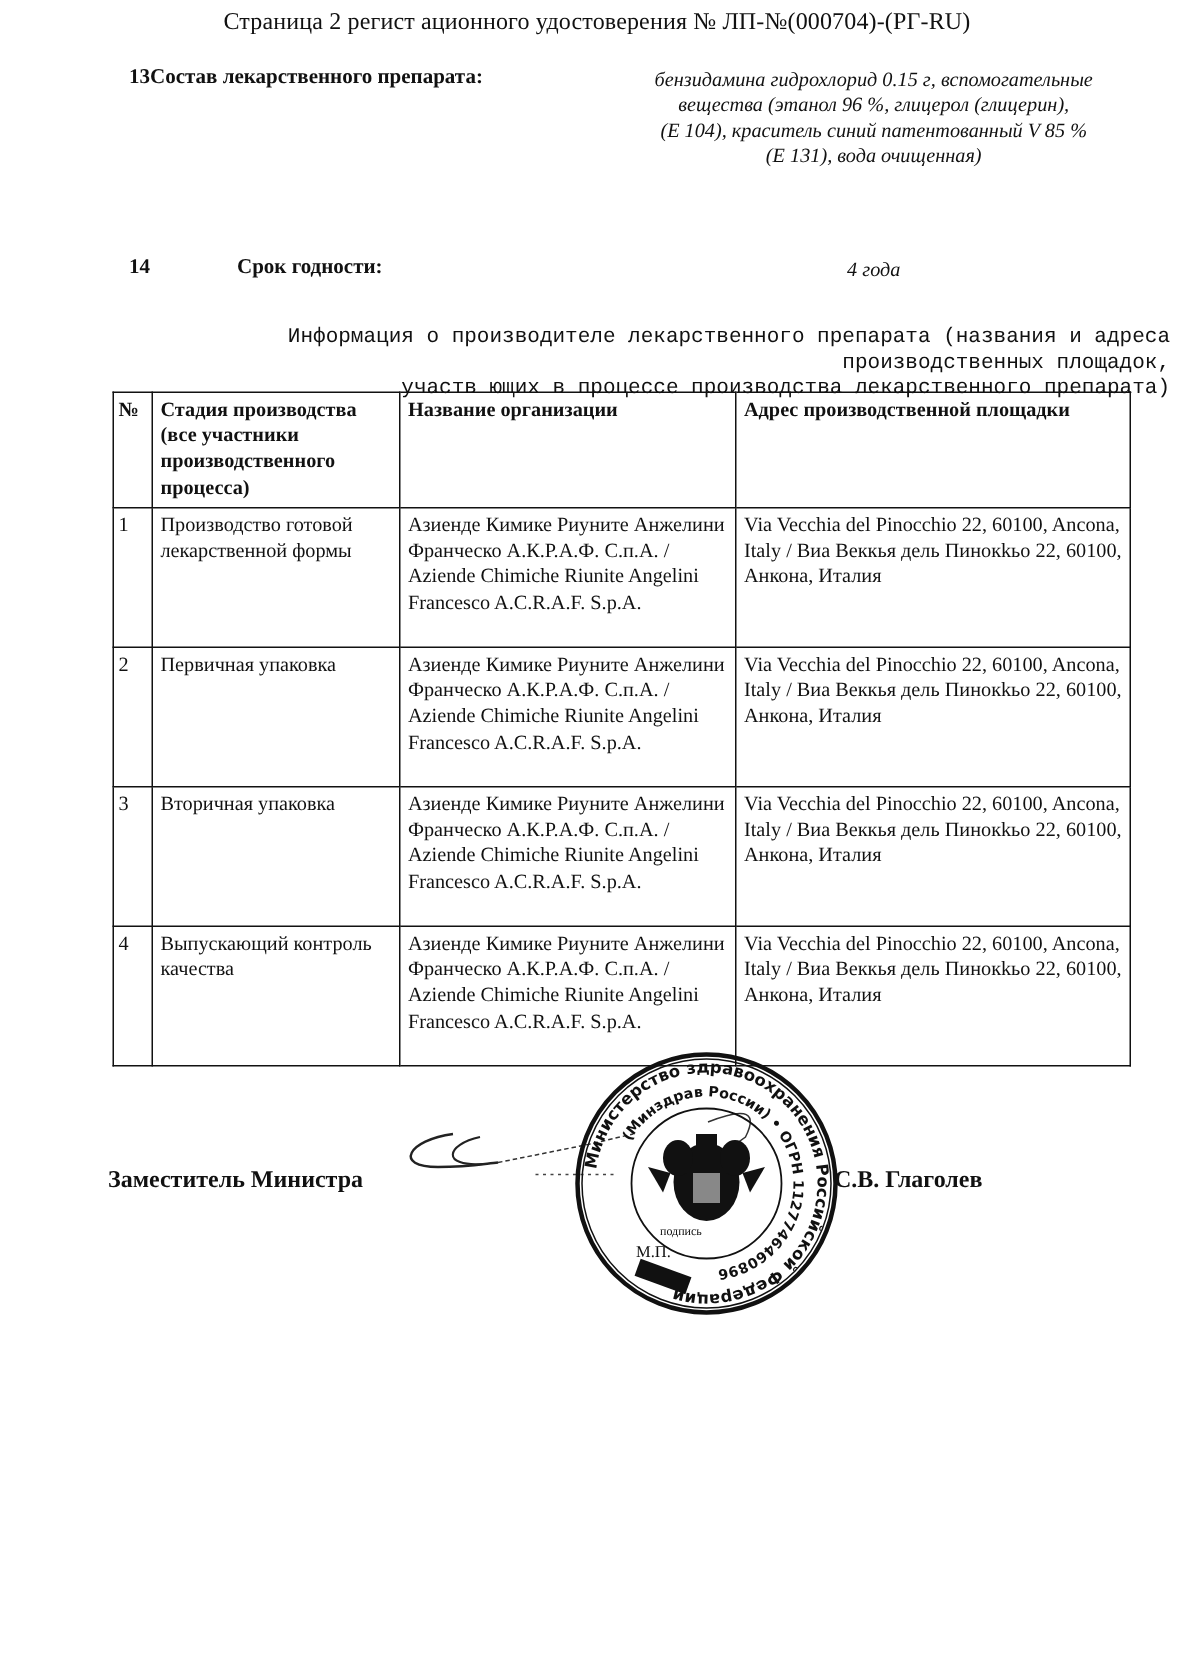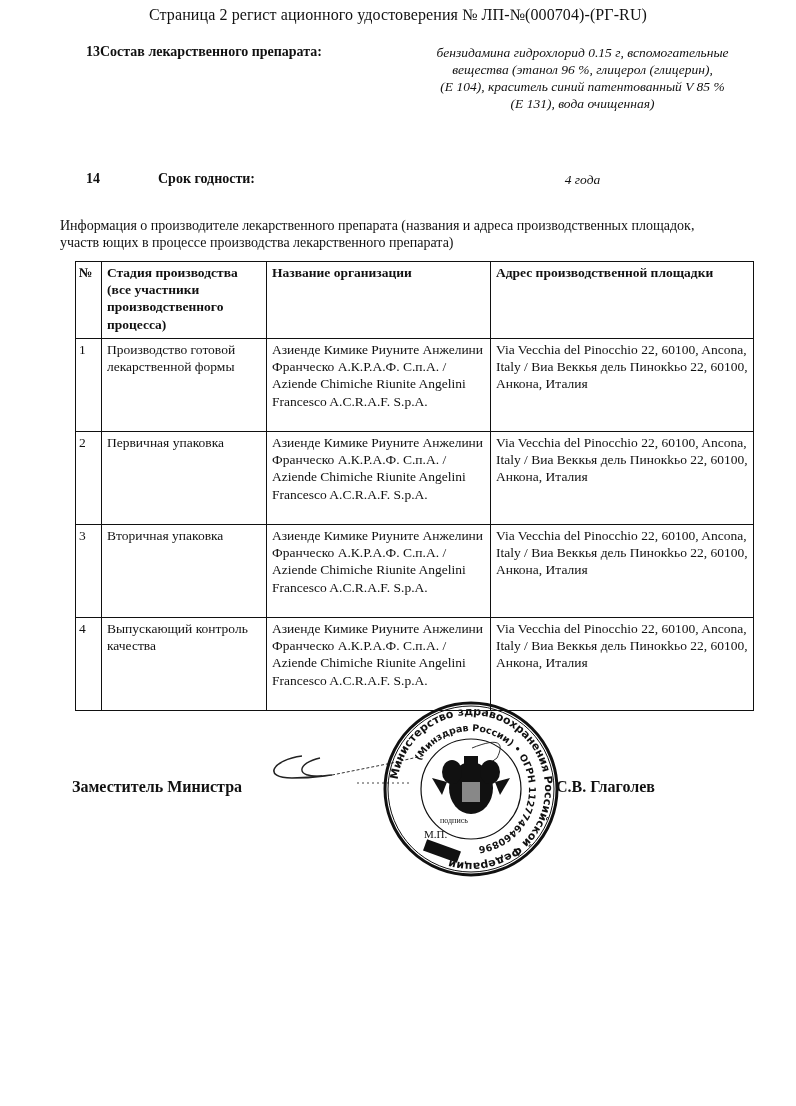--- a/index.html
+++ b/index.html
@@ -12,22 +12,22 @@
   .page-header {
     left: 0; width: 796px; top: 6px; text-align: center;
     font-size: 16px; letter-spacing: 0.1px;
   }
   .item-num { font-weight: bold; font-size: 14px; text-align: center; }
   .item-label { font-weight: bold; font-size: 14px; }
   .item-value {
     font-size: 13.5px; line-height: 17px; text-align: center; font-style: italic;
   }
   .section-title {
-    left: 60px; width: 720px; top: 217px; text-align: left;
-    font-size: 14px; line-height: 17px;
+    left: 60px; width: 720px; top: 217px; text-align: right;
+    font-size: 14px; line-height: 17px; font-family: Liberation Mono, monospace;
   }
   table.mfr {
     position: absolute; left: 75px; top: 261px;
     border-collapse: collapse; table-layout: fixed;
     width: 678px;
     font-size: 13.5px; line-height: 17.2px;
   }
   table.mfr th, table.mfr td {
     border: 1.6px solid #111;
     vertical-align: top; text-align: left;

